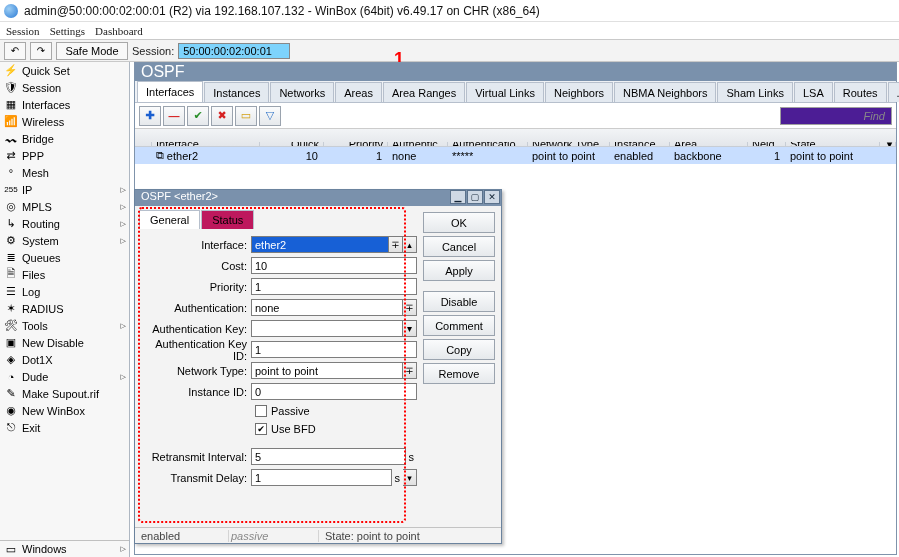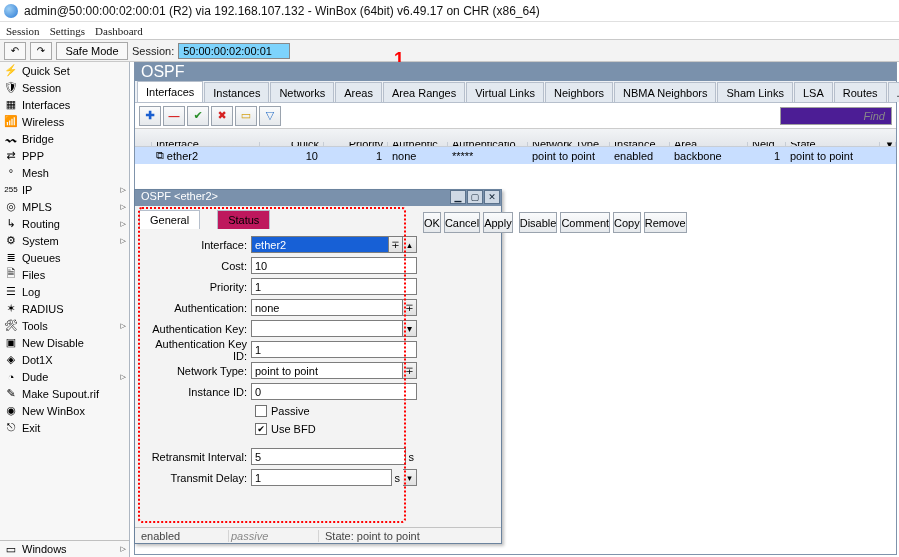--- a/index.html
+++ b/index.html
@@ -51,33 +51,33 @@
 .gc { padding-left: 4px; display: flex; align-items: center; overflow: hidden; }
 .gc.r { justify-content: flex-end; padding-right: 6px; padding-left: 0; }
 
 
 .sub-win { position: absolute; left: 134px; top: 189px; width: 368px; height: 355px; border: 1px solid #6b839e; background: #f3f3f3; box-shadow: 2px 2px 3px rgba(0,0,0,.25); }
 .sub-title { height: 16px; background: #7a91ac; color: #fff; display: flex; align-items: flex-start; padding-left: 6px; }
 .sub-title .wbtns { margin-left: auto; display: flex; }
 .sub-title .wbtn { width: 16px; height: 14px; border: 1px solid #5b728c; background: #cfd9e5; margin-right: 1px; display: flex; align-items: center; justify-content: center; font-size: 9px; color: #123; }
 .sub-body { display: flex; height: calc(100% - 16px - 16px); }
 .sub-left { flex: 1; padding: 4px 6px 4px 4px; }
-.sub-tabs { display: flex; gap: 17px; height: 20px; margin-bottom: 4px; }
+.sub-tabs { display: flex; gap: 1px; height: 20px; margin-bottom: 4px; }
 .sub-tab { height: 19px; padding: 0 10px; border: 1px solid #b6bfcc; border-bottom: none; background: #be185d; display: flex; align-items: center; }
 .sub-tab.active { background: #fff; }
 .frow { display: flex; align-items: center; height: 21px; }
 .flabel { width: 112px; text-align: right; padding-right: 4px; color: #000; }
 .finput { flex: 1; height: 17px; border: 1px solid #7d7d7d; background: #fff; display: flex; align-items: center; padding-left: 3px; }
 .finput.sel { background: #1760d6; color: #fff; }
 .fdd { width: 14px; height: 17px; border: 1px solid #7d7d7d; border-left: none; background: linear-gradient(#f4f4f4,#e0e0e0); display: flex; align-items: center; justify-content: center; font-size: 10px; }
 .farr { width: 14px; height: 17px; border: 1px solid #7d7d7d; border-left: none; background: linear-gradient(#f4f4f4,#e0e0e0); display: flex; align-items: center; justify-content: center; font-size: 9px; }
 .fgap { height: 8px; }
 .fcheck { display: flex; align-items: center; margin-left: 116px; height: 18px; gap: 4px; }
 .fcheck .cb { width: 12px; height: 12px; border: 1px solid #707070; background: #fff; display: flex; align-items: center; justify-content: center; font-size: 9px; color: #000; }
-.sub-right { width: 78px; padding: 6px 6px 0 0; display: flex; gap: 3px; }
+.sub-right { width: 78px; padding: 6px 6px 0 0; display: flex; flex-direction: column; gap: 3px; }
 .abtn { height: 21px; border: 1px solid #9aa3ae; background: linear-gradient(#fafbfc,#e6e9ec); display: flex; align-items: center; justify-content: center; }
 .sub-status { height: 16px; border-top: 1px solid #c3c3c3; display: flex; align-items: center; padding-left: 4px; color: #444; font-size: 10px; }
 .sub-status .ss { width: 90px; border-right: 1px solid #d4d4d4; padding-left: 2px; color: #888; font-style: italic; }
 .sub-status .ss.first { color: #444; font-style: normal; }
 .sub-status .ss2 { padding-left: 6px; }
 
 .dotted-red { position: absolute; left: 138px; top: 207px; width: 268px; height: 316px; border: 2px dotted #f00; border-radius: 4px; pointer-events: none; }
 </style>
 </head>
 <body>

